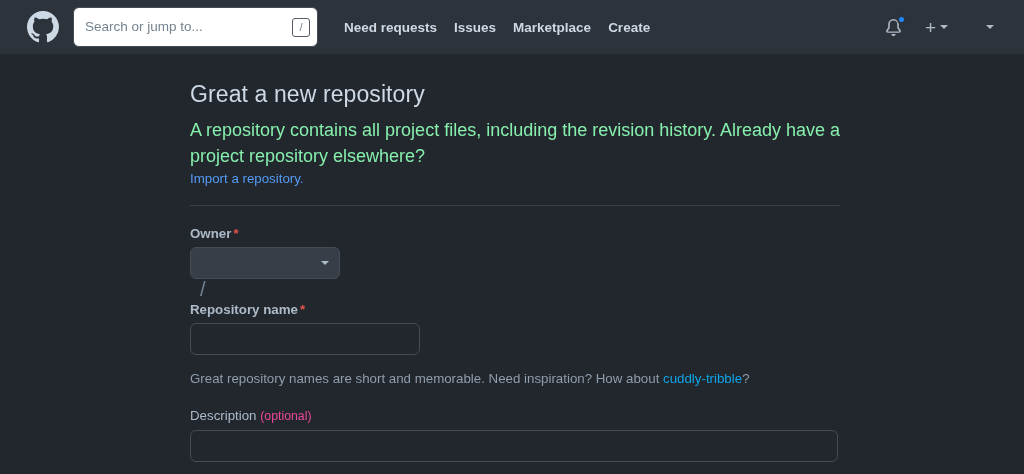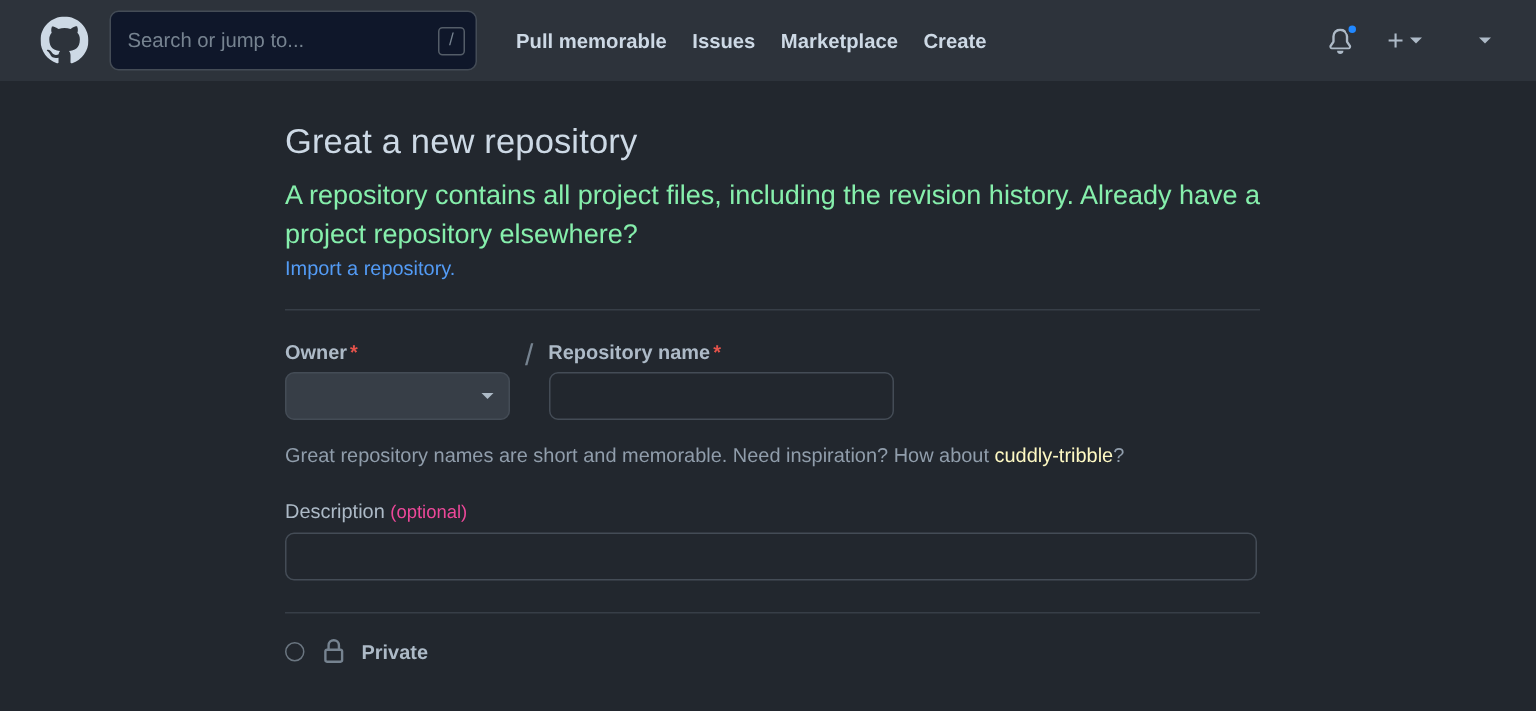--- a/index.html
+++ b/index.html
@@ -33,21 +33,21 @@
     margin-left: 11px;
     margin-right: 14px;
     flex: 0 0 auto;
     display: block;
   }
   .gh-logo svg { display: block; width: 32px; height: 32px; fill: #cdd9e5; }
 
   .search-box {
     width: 245px;
     height: 40px;
-    background: #0f172a;
+    background: #ffffff;
     border: 1px solid #444c56;
     border-radius: 6px;
     display: flex;
     align-items: center;
     padding: 0 7px 0 11px;
     flex: 0 0 auto;
     gap: 11px;
   }
   .search-box .ph {
     flex: 1 1 auto;
@@ -172,20 +172,21 @@
   .divider {
     height: 1px;
     background: #373e47;
     margin-top: 18px;
   }
 
   
   .field-row {
     display: flex;
     margin-top: 20px;
+    flex-direction: column;
   }
   .field-label {
     font-size: 13.3px;
     font-weight: bold;
     color: #adbac7;
     margin-bottom: 6px;
     display: block;
   }
   .req { color: #e5534b; font-weight: bold; margin-left: 2px; }
 
@@ -222,21 +223,21 @@
     padding: 0 11px;
     outline: none;
   }
 
   .hint {
     font-size: 13.3px;
     color: #909dab;
     margin-top: 14px;
     line-height: 1.45;
   }
-  .hint .suggest { color: #fef9c3; }
+  .hint .suggest { color: #0ea5e9; }
 
   .desc-block { margin-top: 20px; }
   .desc-label {
     font-size: 13.3px;
     color: #adbac7;
     margin-bottom: 7px;
     display: block;
   }
   .desc-label b { font-weight: normal; }
   .desc-label .opt { color: #ec4899; font-weight: normal; font-size: 12.3px; }
@@ -303,21 +304,21 @@
       <path d="M8 0C3.58 0 0 3.58 0 8c0 3.54 2.29 6.53 5.47 7.59.4.07.55-.17.55-.38 0-.19-.01-.82-.01-1.49-2.01.37-2.53-.49-2.69-.94-.09-.23-.48-.94-.82-1.13-.28-.15-.68-.52-.01-.53.63-.01 1.08.58 1.23.82.72 1.21 1.87.87 2.33.66.07-.52.28-.87.51-1.07-1.78-.2-3.64-.89-3.64-3.95 0-.87.31-1.59.82-2.15-.08-.2-.36-1.02.08-2.12 0 0 .67-.21 2.2.82.64-.18 1.32-.27 2-.27s1.36.09 2 .27c1.53-1.04 2.2-.82 2.2-.82.44 1.1.16 1.92.08 2.12.51.56.82 1.27.82 2.15 0 3.07-1.87 3.75-3.65 3.95.29.25.54.73.54 1.48 0 1.07-.01 1.93-.01 2.2 0 .21.15.46.55.38A8.013 8.013 0 0016 8c0-4.42-3.58-8-8-8z"></path>
     </svg>
   </a>
 
   <div class="search-box">
     <span class="ph">Search or jump to...</span>
     <span class="slash-badge">/</span>
   </div>
 
   <nav class="nav">
-    <a>Pull memorable</a>
+    <a>Need requests</a>
     <a>Issues</a>
     <a>Marketplace</a>
     <a>Create</a>
   </nav>
 
   <div class="header-right">
 
     <div class="bell-wrap">
       <svg viewBox="0 0 16 16" aria-hidden="true">
         <path d="M8 16a2 2 0 001.985-1.75c.017-.137-.097-.25-.235-.25h-3.5c-.138 0-.252.113-.235.25A2 2 0 008 16z"></path>

